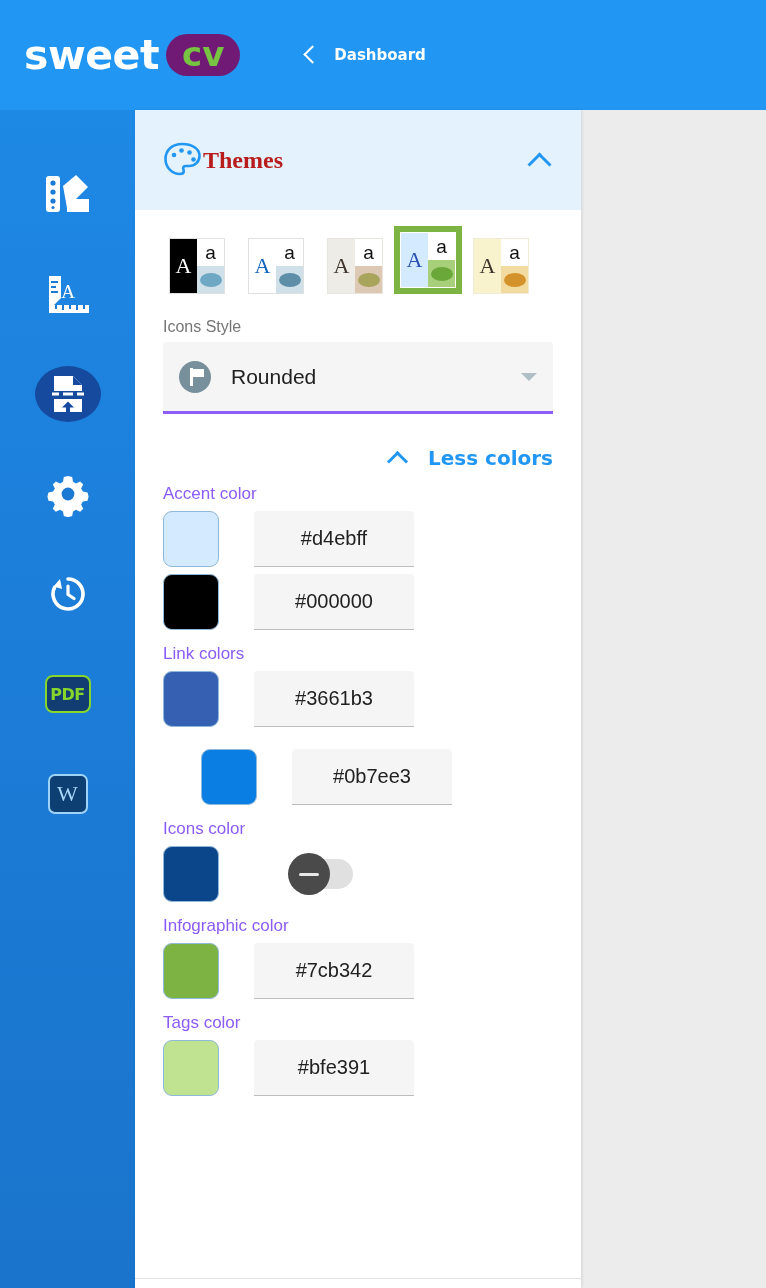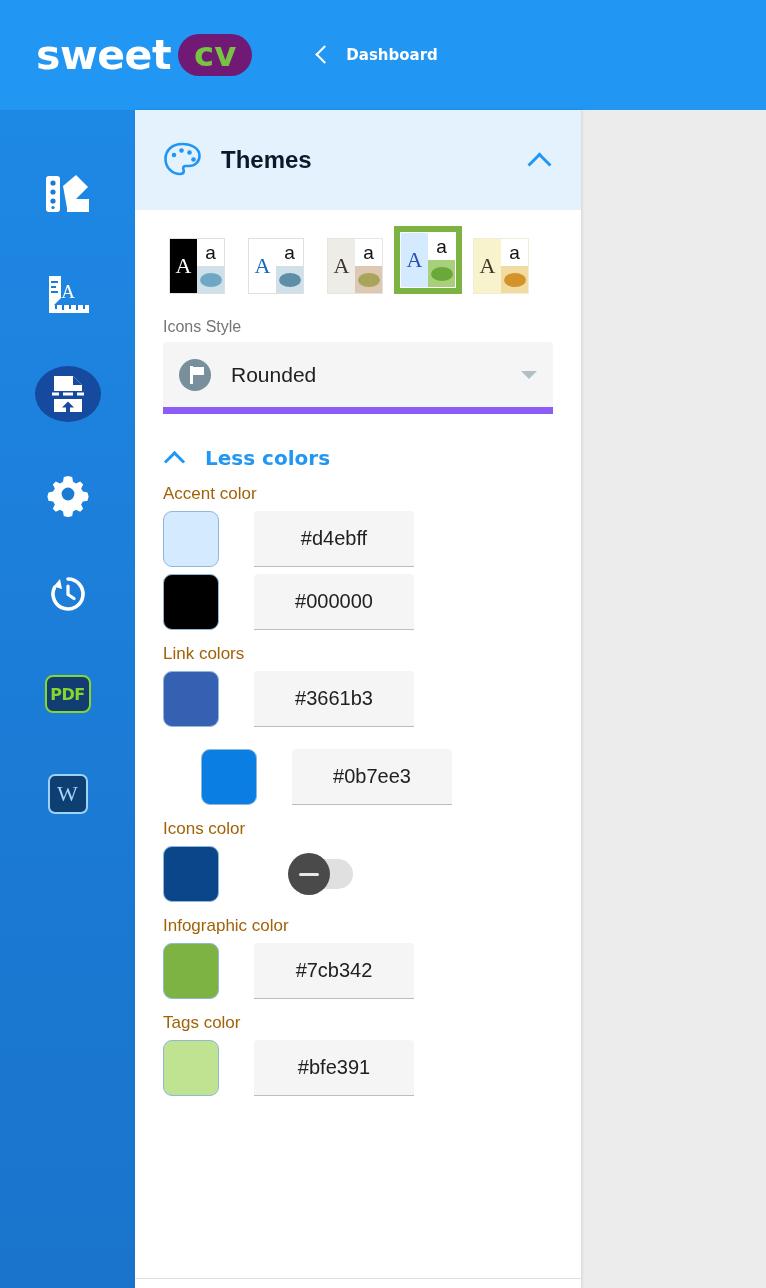--- a/index.html
+++ b/index.html
@@ -13,21 +13,21 @@
 
   
   .topbar {
     position: absolute; top: 0; left: 0;
     width: 766px; height: 110px;
     background: #2196f3;
     display: flex; align-items: center;
   }
   .logo {
     display: flex; align-items: center;
-    margin-left: 36px;
+    margin-left: 24px;
   }
   .logo-word {
     color: #ffffff;
     font-size: 41px;
     font-weight: 700;
     letter-spacing: -0.5px;
     font-family: "DejaVu Sans", sans-serif;
   }
   .logo-pill {
     margin-left: 7px;
@@ -131,23 +131,23 @@
     box-shadow: 1px 0 3px rgba(0,0,0,0.10);
     overflow: hidden;
   }
   .panel-header {
     height: 100px; background: #e3f2fd;
     display: flex; align-items: center;
     padding: 0 28px 0 28px;
   }
   .palette-icon { width: 40px; height: 38px; flex: 0 0 auto; }
   .panel-title {
-    color: #0f172a; font-size: 24px; font-weight: 700;
-    font-family: Liberation Sans, sans-serif;
-    margin-left: 18px; flex: 1 1 auto;
+    color: #b91c1c; font-size: 24px; font-weight: 700;
+    font-family: Liberation Serif, serif;
+    margin-left: 0; flex: 1 1 auto;
   }
   .chev-up {
     width: 26px; height: 16px; position: relative; cursor: pointer;
   }
   .chev-up::before {
     content: ""; position: absolute; left: 4px; top: 4px;
     width: 14px; height: 14px;
     border-left: 3px solid #2196f3; border-top: 3px solid #2196f3;
     transform: rotate(45deg);
   }
@@ -172,21 +172,21 @@
   .qA { grid-row: 1 / span 2; font-size: 22px; }
   .qa { font-size: 19px; font-family: "Liberation Sans", sans-serif; }
   .qdot { }
   .dot { width: 22px; height: 14px; border-radius: 50%; }
 
   
   .field-label {
     color: #757575; font-size: 16px; margin-top: 18px; margin-bottom: 6px;
   }
   .select-box {
-    height: 72px; background: #f5f5f5; border-bottom: 7px solid #8b5cf6;
+    height: 72px; background: #f5f5f5; border-bottom: 3px solid #8b5cf6;
     border-radius: 4px 4px 0 0;
     display: flex; align-items: center; padding: 0 16px;
     cursor: pointer;
   }
   .flag-circle {
     width: 32px; height: 32px; border-radius: 50%; background: #78909c;
     position: relative; flex: 0 0 auto;
   }
   .flag-circle::before {
     content: ""; position: absolute; left: 11px; top: 7px;
@@ -197,35 +197,35 @@
     width: 11px; height: 8px; background: #fff;
   }
   .select-value { margin-left: 20px; font-size: 21px; color: #212121; flex: 1 1 auto; }
   .caret-down {
     width: 0; height: 0;
     border-left: 8px solid transparent; border-right: 8px solid transparent;
     border-top: 8px solid #b0bec5;
   }
 
   .less-colors {
-    display: flex; align-items: center; margin-top: 32px; cursor: pointer;
+    display: flex; align-items: center; margin-top: 32px; cursor: pointer; justify-content: flex-end;
   }
   .chev-up-sm { width: 24px; height: 14px; position: relative; }
   .chev-up-sm::before {
     content: ""; position: absolute; left: 4px; top: 3px;
     width: 12px; height: 12px;
     border-left: 3px solid #2196f3; border-top: 3px solid #2196f3;
     transform: rotate(45deg);
   }
   .less-colors-label {
     color: #2196f3; font-size: 20px; font-weight: 700;
     font-family: "DejaVu Sans", sans-serif; margin-left: 18px;
   }
 
-  .color-label { color: #a16207; font-size: 17px; margin-top: 14px; }
+  .color-label { color: #8b5cf6; font-size: 17px; margin-top: 14px; }
   .color-row { display: flex; align-items: center; margin-top: 7px; }
   .color-chip {
     width: 56px; height: 56px; border-radius: 9px;
     border: 1.5px solid #90b8d8; flex: 0 0 auto; cursor: pointer;
   }
   .hex-field {
     margin-left: 35px; width: 160px; height: 56px;
     background: #f5f5f5; border-bottom: 1px solid #bdbdbd;
     border-radius: 4px 4px 0 0;
     display: flex; align-items: center; justify-content: center;

